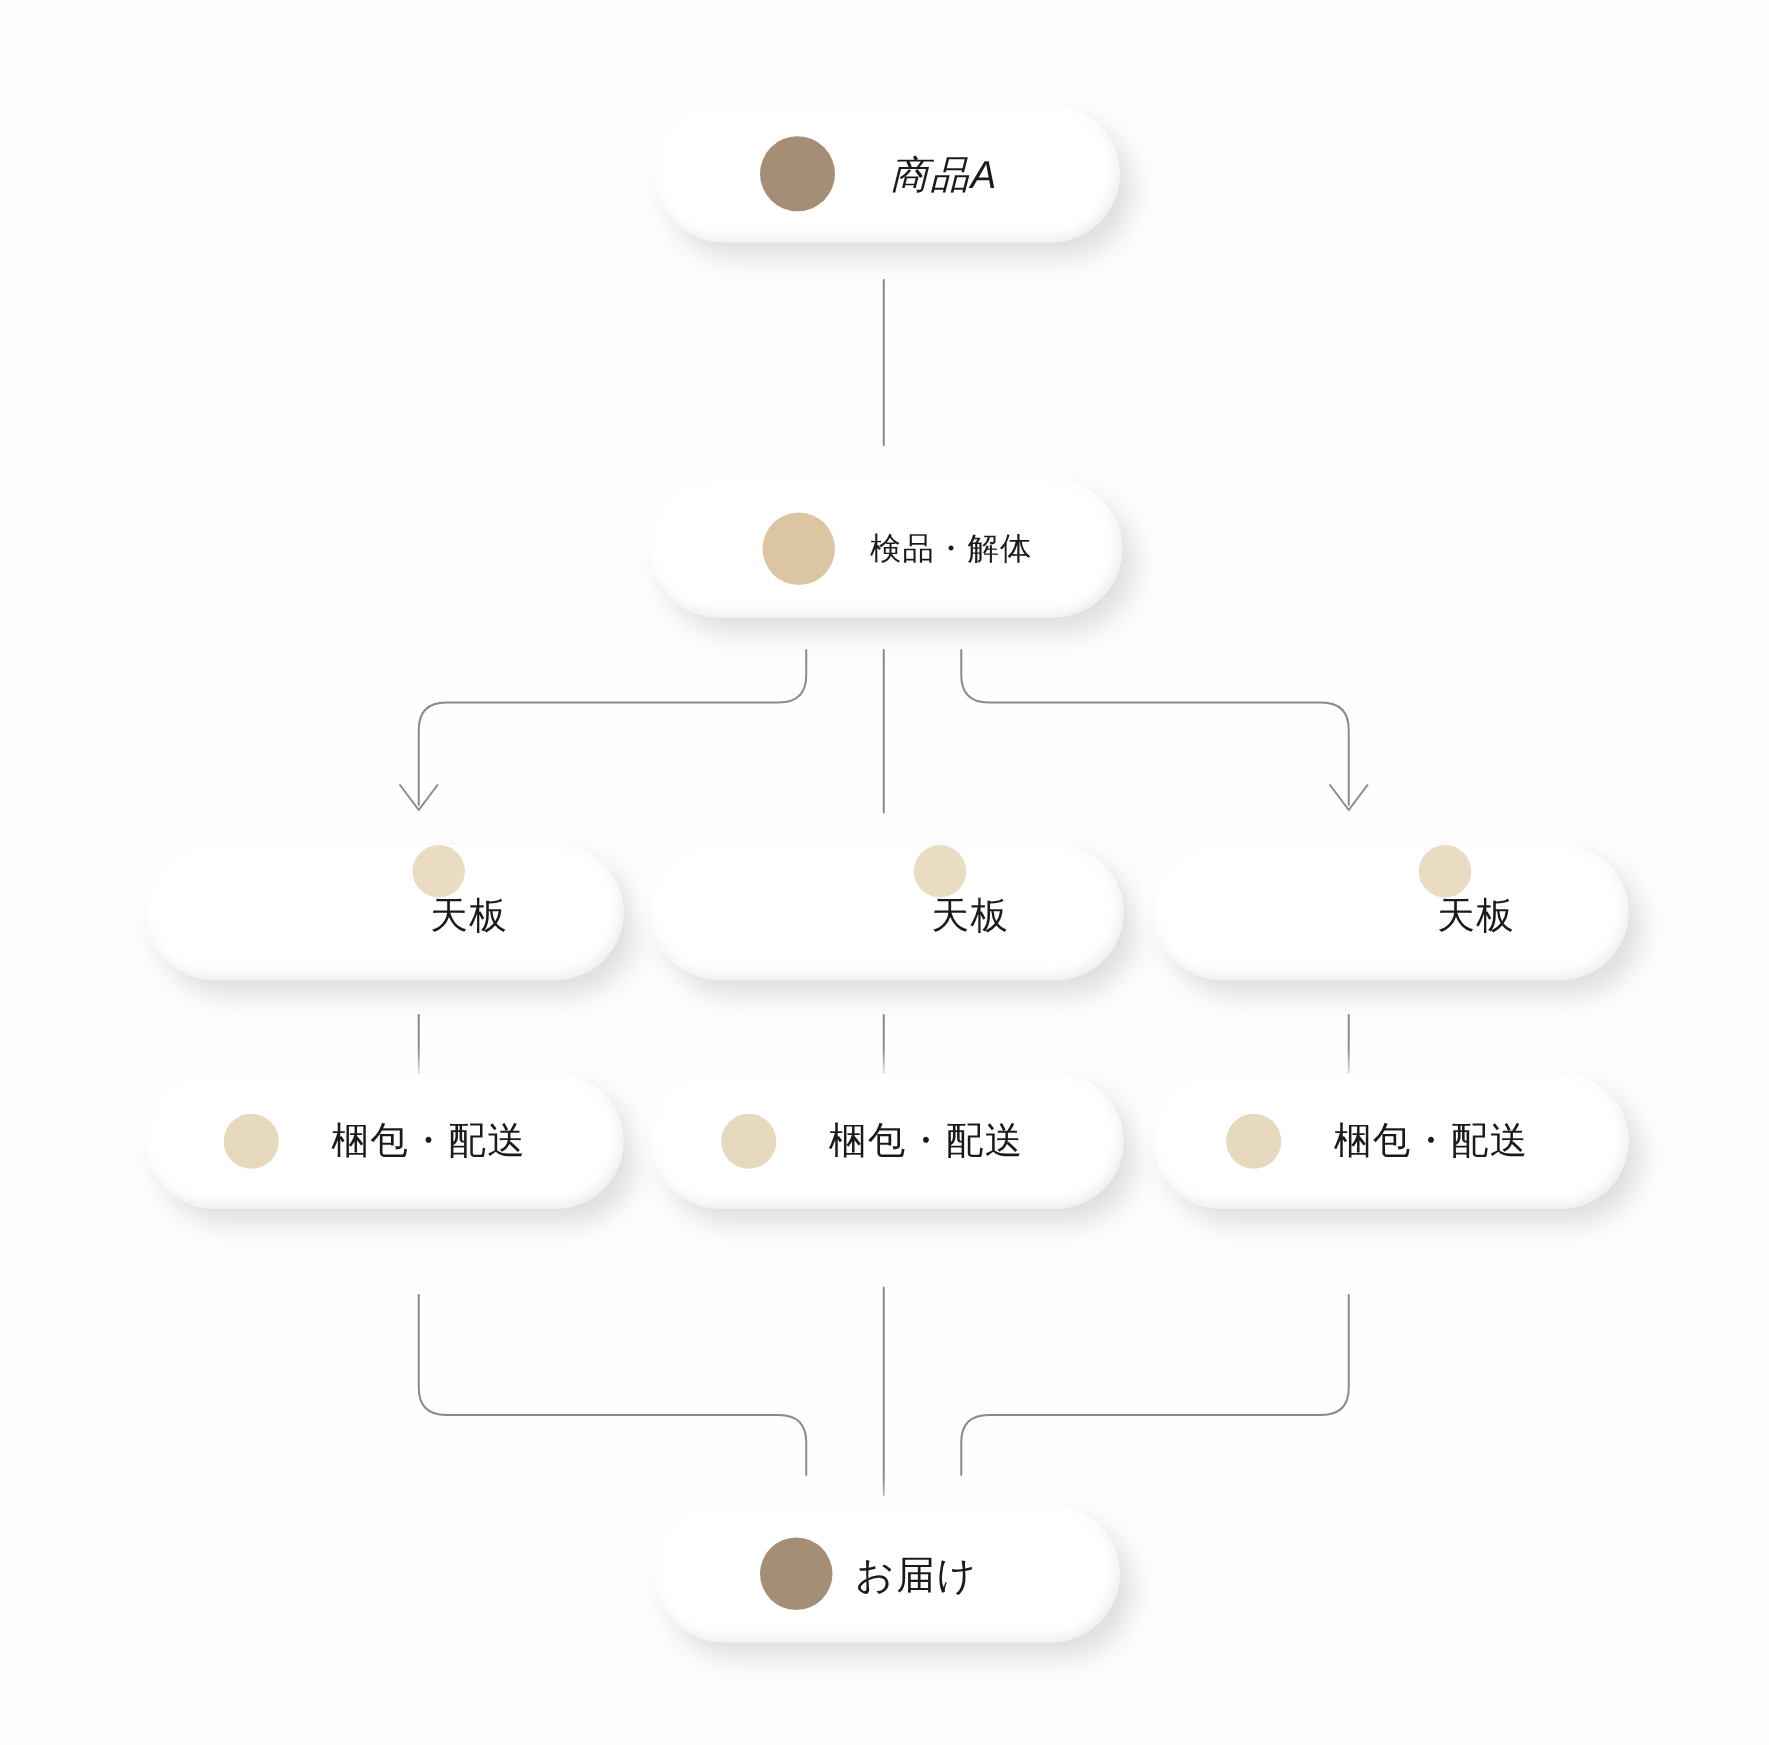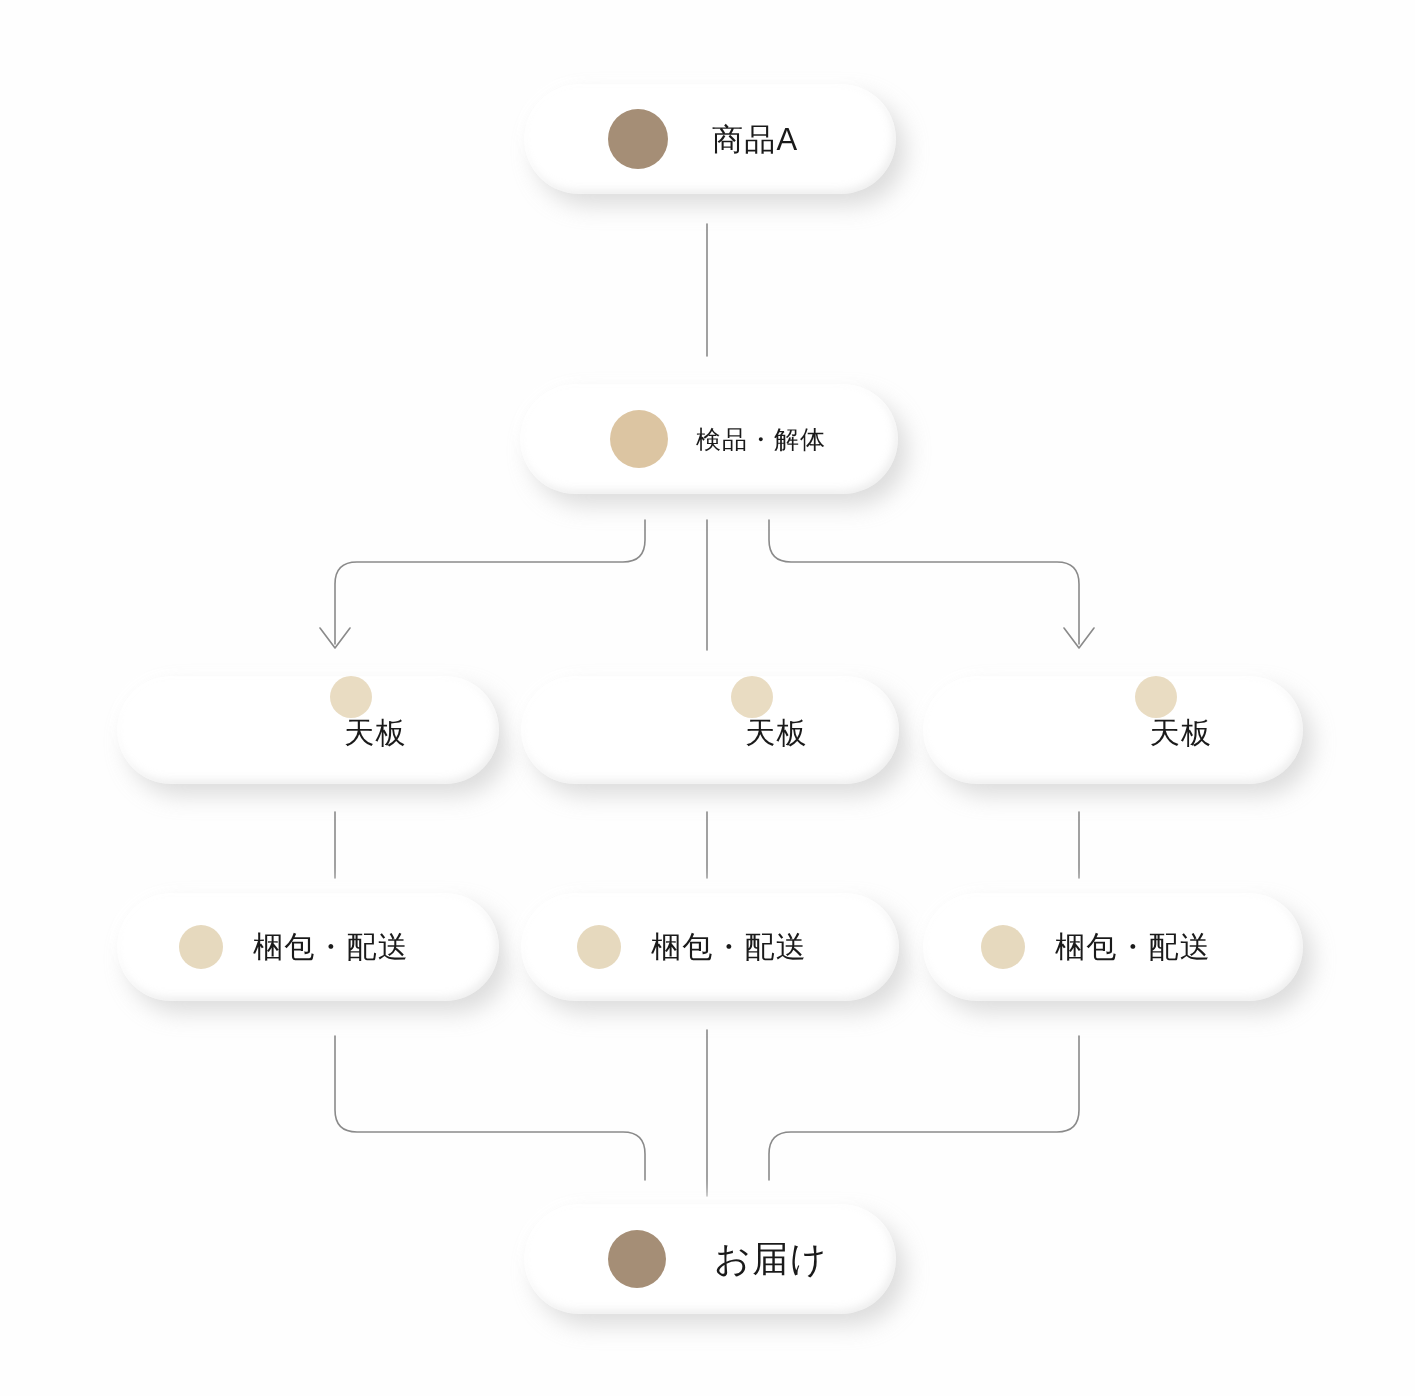--- a/index.html
+++ b/index.html
@@ -45,47 +45,47 @@
   .node .label {
     color: #1a1a1a;
     white-space: nowrap;
     letter-spacing: 0.04em;
     line-height: 1;
   }
 
   
   .n-product   { left: 524px;  top: 84px;   width: 372px; height: 110px; padding-left: 84px; }
   .n-product .dot   { width: 60px; height: 60px; background: #A58E76; }
-  .n-product .label { font-size: 31px; margin-left: 44px; }
+  .n-product .label { font-size: 31px; margin-left: 44px; font-style: italic; }
 
   
   .n-inspect   { left: 520px;  top: 384px;  width: 378px; height: 110px; padding-left: 90px; }
   .n-inspect .dot   { width: 58px; height: 58px; background: #DCC5A2; }
   .n-inspect .label { font-size: 25px; margin-left: 28px; }
 
   
   .n-top  { top: 676px; height: 108px; flex-direction: column; }
   .n-top .dot   { width: 42px; height: 42px; background: #E9DCC2; }
   .n-top .label { font-size: 30px; margin-left: 50px; }
   .n-top-1 { left: 117px;  width: 382px; padding-left: 85px; }
   .n-top-2 { left: 521px;  width: 378px; padding-left: 83px; }
   .n-top-3 { left: 923px;  width: 380px; padding-left: 86px; }
 
   
-  .n-pack { top: 893px; height: 108px; }
+  .n-pack { top: 859px; height: 108px; gap: 12px; }
   .n-pack .dot   { width: 44px; height: 44px; background: #E6D9BE; }
   .n-pack .label { font-size: 30px; margin-left: 30px; }
   .n-pack-1 { left: 117px;  width: 382px; padding-left: 62px; }
   .n-pack-2 { left: 521px;  width: 378px; padding-left: 56px; }
   .n-pack-3 { left: 923px;  width: 380px; padding-left: 58px; }
 
   
   .n-deliver { left: 524px; top: 1204px; width: 372px; height: 110px; padding-left: 84px; }
   .n-deliver .dot   { width: 58px; height: 58px; background: #A58E76; }
-  .n-deliver .label { font-size: 36px; margin-left: 48px; }
+  .n-deliver .label { font-size: 31px; margin-left: 18px; }
 </style>
 </head>
 <body>
 
 <div id="stage">
 
   <svg id="edges" viewBox="0 0 1415 1396" width="1415" height="1396" xmlns="http://www.w3.org/2000/svg">
     <g fill="none" stroke="#8a8a8a" stroke-width="1.6" stroke-linecap="round" stroke-linejoin="round">
 
       <path d="M 707 224 L 707 356"></path>

